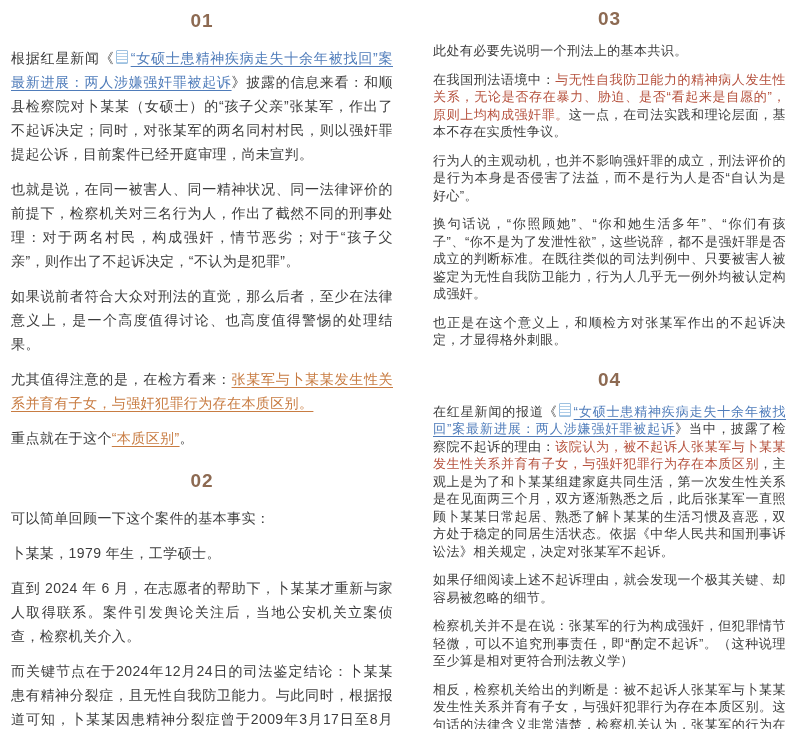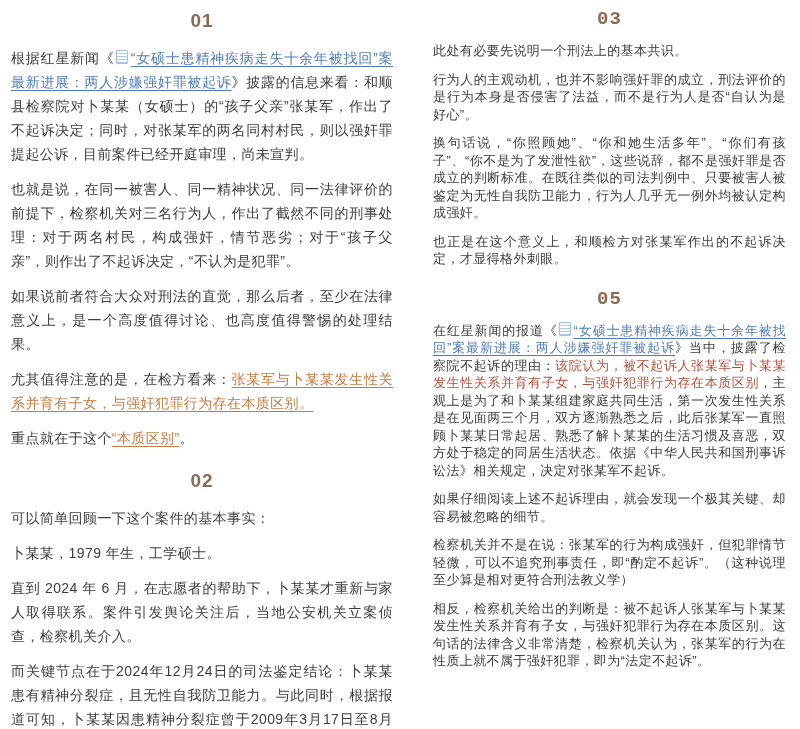--- a/index.html
+++ b/index.html
@@ -9,21 +9,21 @@
   }
   .page{position:relative;width:656px;height:729px;background:#ffffff;}
   .col{position:absolute;top:0;height:729px;overflow:hidden;}
   .col-left{left:11px;width:382px;}
   .col-right{left:433px;width:353px;}
   .section-heading{
     text-align:center;font-weight:bold;color:var(--heading-color);
     font-size:19px;letter-spacing:1px;margin:10px 0 14px 0;
   }
   .col-left .section-heading{line-height:22px;}
-  .col-right .section-heading{margin:8px 0 12px 0;line-height:22px;font-family:Liberation Mono, monospace;}
+  .col-right .section-heading{margin:8px 0 12px 0;line-height:22px;}
   .section + .section .section-heading{margin-top:20px;}
   .para{
     margin:0 0 11px 0;color:var(--body-color);
     font-size:14px;line-height:24px;text-align:justify;
     letter-spacing:0.4px;
   }
   .col-right .para{font-size:13px;line-height:17.5px;margin-bottom:11px;}
   .run{white-space:pre-wrap;}
   .run.link{
     color:var(--link-color);text-decoration:underline;
@@ -71,27 +71,28 @@
           <p class="para"><span class="run normal">这一定性，在刑法上原本应当具有决定性意义。</span></p>
         </div>
     </div>
   </div>
 
   <div class="col col-right">
     <div class="section">
       <div class="section-heading">03</div>
       <div class="paragraphs">
           <p class="para"><span class="run normal">此处有必要先说明一个刑法上的基本共识。</span></p>
+          <p class="para"><span class="run normal">在我国刑法语境中：</span><span class="run red">与无性自我防卫能力的精神病人发生性关系，无论是否存在暴力、胁迫、是否“看起来是自愿的”，原则上均构成强奸罪。</span><span class="run normal">这一点，在司法实践和理论层面，基本不存在实质性争议。</span></p>
           <p class="para"><span class="run normal">行为人的主观动机，也并不影响强奸罪的成立，刑法评价的是行为本身是否侵害了法益，而不是行为人是否“自认为是好心”。</span></p>
           <p class="para"><span class="run normal">换句话说，“你照顾她”、“你和她生活多年”、“你们有孩子”、“你不是为了发泄性欲”，这些说辞，都不是强奸罪是否成立的判断标准。在既往类似的司法判例中、只要被害人被鉴定为无性自我防卫能力，行为人几乎无一例外均被认定构成强奸。</span></p>
           <p class="para"><span class="run normal">也正是在这个意义上，和顺检方对张某军作出的不起诉决定，才显得格外刺眼。</span></p>
         </div>
     </div>
     <div class="section">
-      <div class="section-heading">05</div>
+      <div class="section-heading">04</div>
       <div class="paragraphs">
           <p class="para"><span class="run normal">在红星新闻的报道《</span><span class="doc-icon"></span><span class="run link">“女硕士患精神疾病走失十余年被找回”案最新进展：两人涉嫌强奸罪被起诉</span><span class="run normal">》当中，披露了检察院不起诉的理由：</span><span class="run red-u">该院认为，被不起诉人张某军与卜某某发生性关系并育有子女，与强奸犯罪行为存在本质区别</span><span class="run normal">，主观上是为了和卜某某组建家庭共同生活，第一次发生性关系是在见面两三个月，双方逐渐熟悉之后，此后张某军一直照顾卜某某日常起居、熟悉了解卜某某的生活习惯及喜恶，双方处于稳定的同居生活状态。依据《中华人民共和国刑事诉讼法》相关规定，决定对张某军不起诉。</span></p>
           <p class="para"><span class="run normal">如果仔细阅读上述不起诉理由，就会发现一个极其关键、却容易被忽略的细节。</span></p>
           <p class="para"><span class="run normal">检察机关并不是在说：张某军的行为构成强奸，但犯罪情节轻微，可以不追究刑事责任，即“酌定不起诉”。（这种说理至少算是相对更符合刑法教义学）</span></p>
           <p class="para"><span class="run normal">相反，检察机关给出的判断是：被不起诉人张某军与卜某某发生性关系并育有子女，与强奸犯罪行为存在本质区别。这句话的法律含义非常清楚，检察机关认为，张某军的行为在性质上就不属于强奸犯罪，即为“法定不起诉”。</span></p>
         </div>
     </div>
   </div>
 
 </div>

